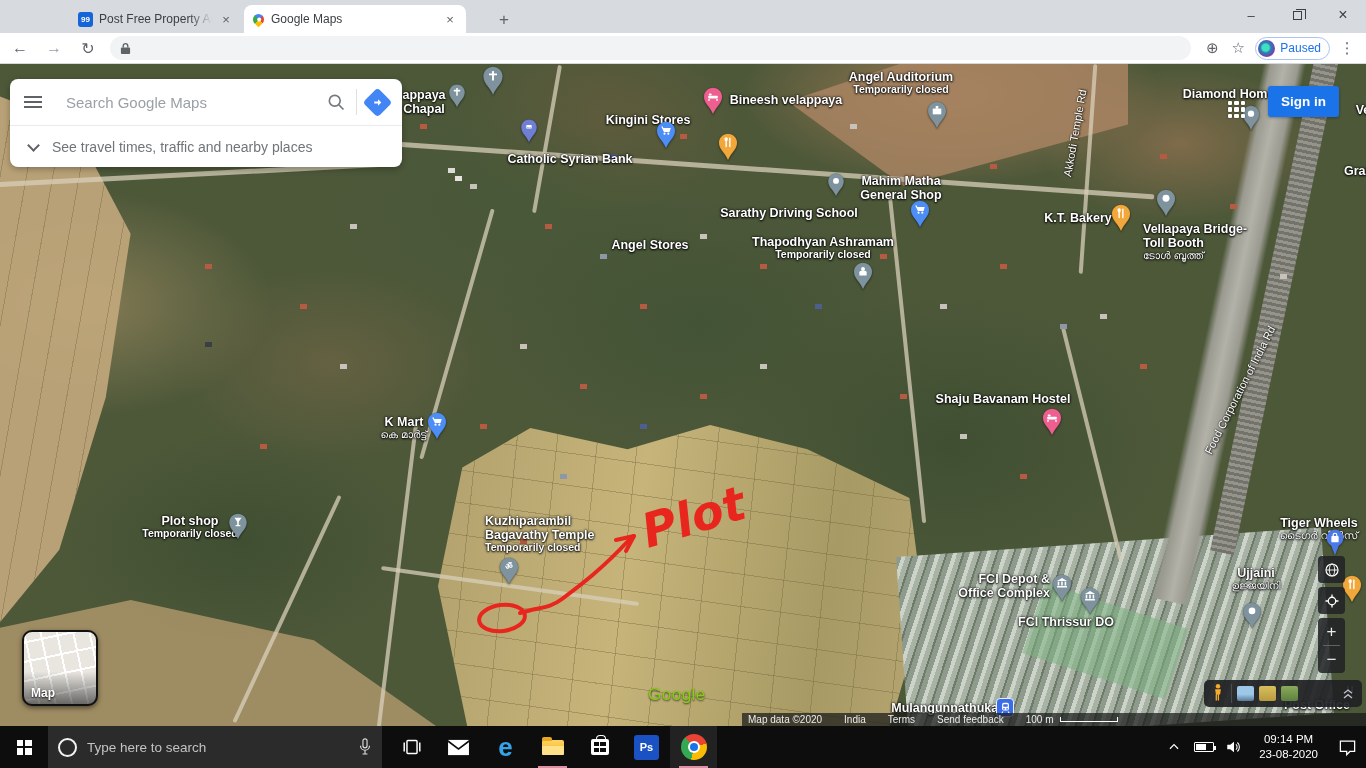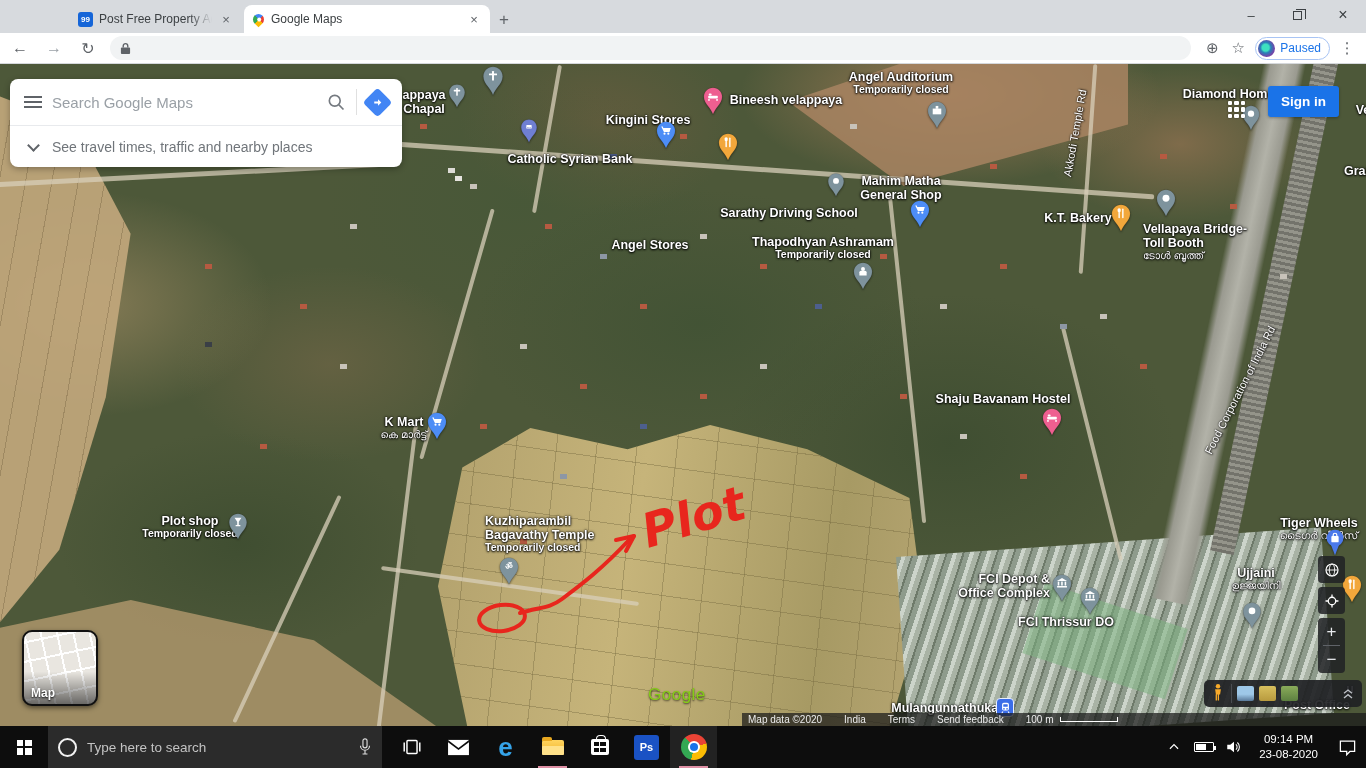--- a/index.html
+++ b/index.html
@@ -4,21 +4,21 @@
 <style>
   *{margin:0;padding:0;box-sizing:border-box}
   html,body{width:1366px;height:768px;overflow:hidden}
   body{font-family:"Liberation Sans",sans-serif;background:#000}
   #stage{position:relative;width:1366px;height:768px;overflow:hidden;background:#4a553a}
 
   
   .tabstrip{position:absolute;left:0;top:0;width:1366px;height:33px;background:#d7dade;z-index:40}
   .tab{position:absolute;top:5px;height:28px;display:flex;align-items:center;font-size:12px;color:#3c4043}
   .tab.inactive{left:72px;width:168px;padding:0 6px}
-  .tab.active{left:244px;width:246px;background:#fff;border-radius:8px 8px 0 0;padding:0 8px}
+  .tab.active{left:244px;width:222px;background:#fff;border-radius:8px 8px 0 0;padding:0 8px}
   .tab .title{flex:1;white-space:nowrap;overflow:hidden;margin:0 6px;-webkit-mask-image:linear-gradient(90deg,#000 80%,transparent);mask-image:linear-gradient(90deg,#000 80%,transparent)}
   .tab .close{width:16px;height:16px;border-radius:50%;display:flex;align-items:center;justify-content:center;color:#5f6368;font-size:13px}
   .fav99{width:15px;height:15px;border-radius:3px;background:#1565d8;color:#fff;font-size:8px;font-weight:bold;display:flex;align-items:center;justify-content:center;flex:none}
   .favpin{width:11px;height:11px;border-radius:50% 50% 50% 0;transform:rotate(-45deg);background:conic-gradient(#4285f4 0 25%,#ea4335 25% 50%,#fbbc04 50% 75%,#34a853 75%);position:relative;flex:none;margin:0 1px}
   .favpin::after{content:"";position:absolute;left:3.5px;top:3.5px;width:4px;height:4px;border-radius:50%;background:#fff}
   .newtab{position:absolute;left:492px;top:8px;width:24px;height:24px;color:#5f6368;font-size:17px;display:flex;align-items:center;justify-content:center}
   .winbtns{position:absolute;right:0;top:0;height:30px;display:flex;color:#3c4043}
   .winbtn{width:46px;height:30px;display:flex;align-items:center;justify-content:center;font-size:13px}
   .restore-glyph{width:9px;height:9px;border:1px solid #3c4043;position:relative}
   .restore-glyph::before{content:"";position:absolute;left:2px;top:-3px;width:9px;height:9px;border:1px solid #3c4043;border-left:none;border-bottom:none}
@@ -83,21 +83,21 @@
   .apps-grid{position:absolute;left:1228px;top:101px;width:17px;height:17px;display:grid;grid-template-columns:repeat(3,1fr);gap:2px;z-index:12}
   .apps-grid i{background:#fff;border-radius:1px;box-shadow:0 0 2px rgba(0,0,0,.6)}
   #annot{position:absolute;left:0;top:0;z-index:14;pointer-events:none}
   .watermark{position:absolute;left:648px;top:685px;color:#84cc16;font-size:17px;font-weight:500;letter-spacing:.5px;text-shadow:0 1px 2px rgba(0,0,0,.7);z-index:13}
 
   
   .search-card{position:absolute;left:10px;top:79px;width:392px;background:#fff;border-radius:8px;box-shadow:0 2px 6px rgba(0,0,0,.3);z-index:20}
   .sc-row1{height:47px;display:flex;align-items:center;padding:0 14px;border-bottom:1px solid #e8eaed}
   .hamburger{width:18px;height:12px;border-top:2px solid #5f6368;border-bottom:2px solid #5f6368;position:relative;margin-right:4px}
   .hamburger::after{content:"";position:absolute;left:0;top:3px;width:18px;height:2px;background:#5f6368}
-  .sc-input{flex:1;border:none;outline:none;font-size:15px;color:#202124;margin:0 6px;font-family:"Liberation Sans",sans-serif}
+  .sc-input{flex:1;border:none;outline:none;font-size:15px;color:#202124;margin:0 20px;font-family:"Liberation Sans",sans-serif}
   .sc-input::placeholder{color:#9aa0a6}
   .vdiv{width:1px;height:26px;background:#e0e0e0;margin:0 10px}
   .dir-diamond{width:21px;height:21px;background:#4285f4;border-radius:4px;transform:rotate(45deg);display:flex;align-items:center;justify-content:center}
   .dir-diamond svg{transform:rotate(-45deg)}
   .sc-row2{height:41px;display:flex;align-items:center;padding:0 16px;color:#70757a;font-size:14px}
   .chev{width:9px;height:9px;border-right:2px solid #5f6368;border-bottom:2px solid #5f6368;transform:rotate(45deg);margin:-3px 14px 0 3px}
   .signin-btn{position:absolute;left:1268px;top:86px;width:71px;height:31px;background:#1a73e8;color:#fff;border:none;border-radius:3px;font-size:13.5px;font-weight:700;z-index:20;box-shadow:0 1px 3px rgba(0,0,0,.3);font-family:"Liberation Sans",sans-serif}
   .ctrl{position:absolute;width:27px;background:rgba(32,33,36,.85);border-radius:4px;z-index:20;display:flex;flex-direction:column;align-items:center;color:#e8eaed}
   .ctrl button{background:none;border:none;color:#e8eaed;width:27px;height:27px;font-size:17px;display:flex;align-items:center;justify-content:center;font-family:"Liberation Sans",sans-serif}
   #zoomwrap{left:1318px;top:618px;height:55px}

